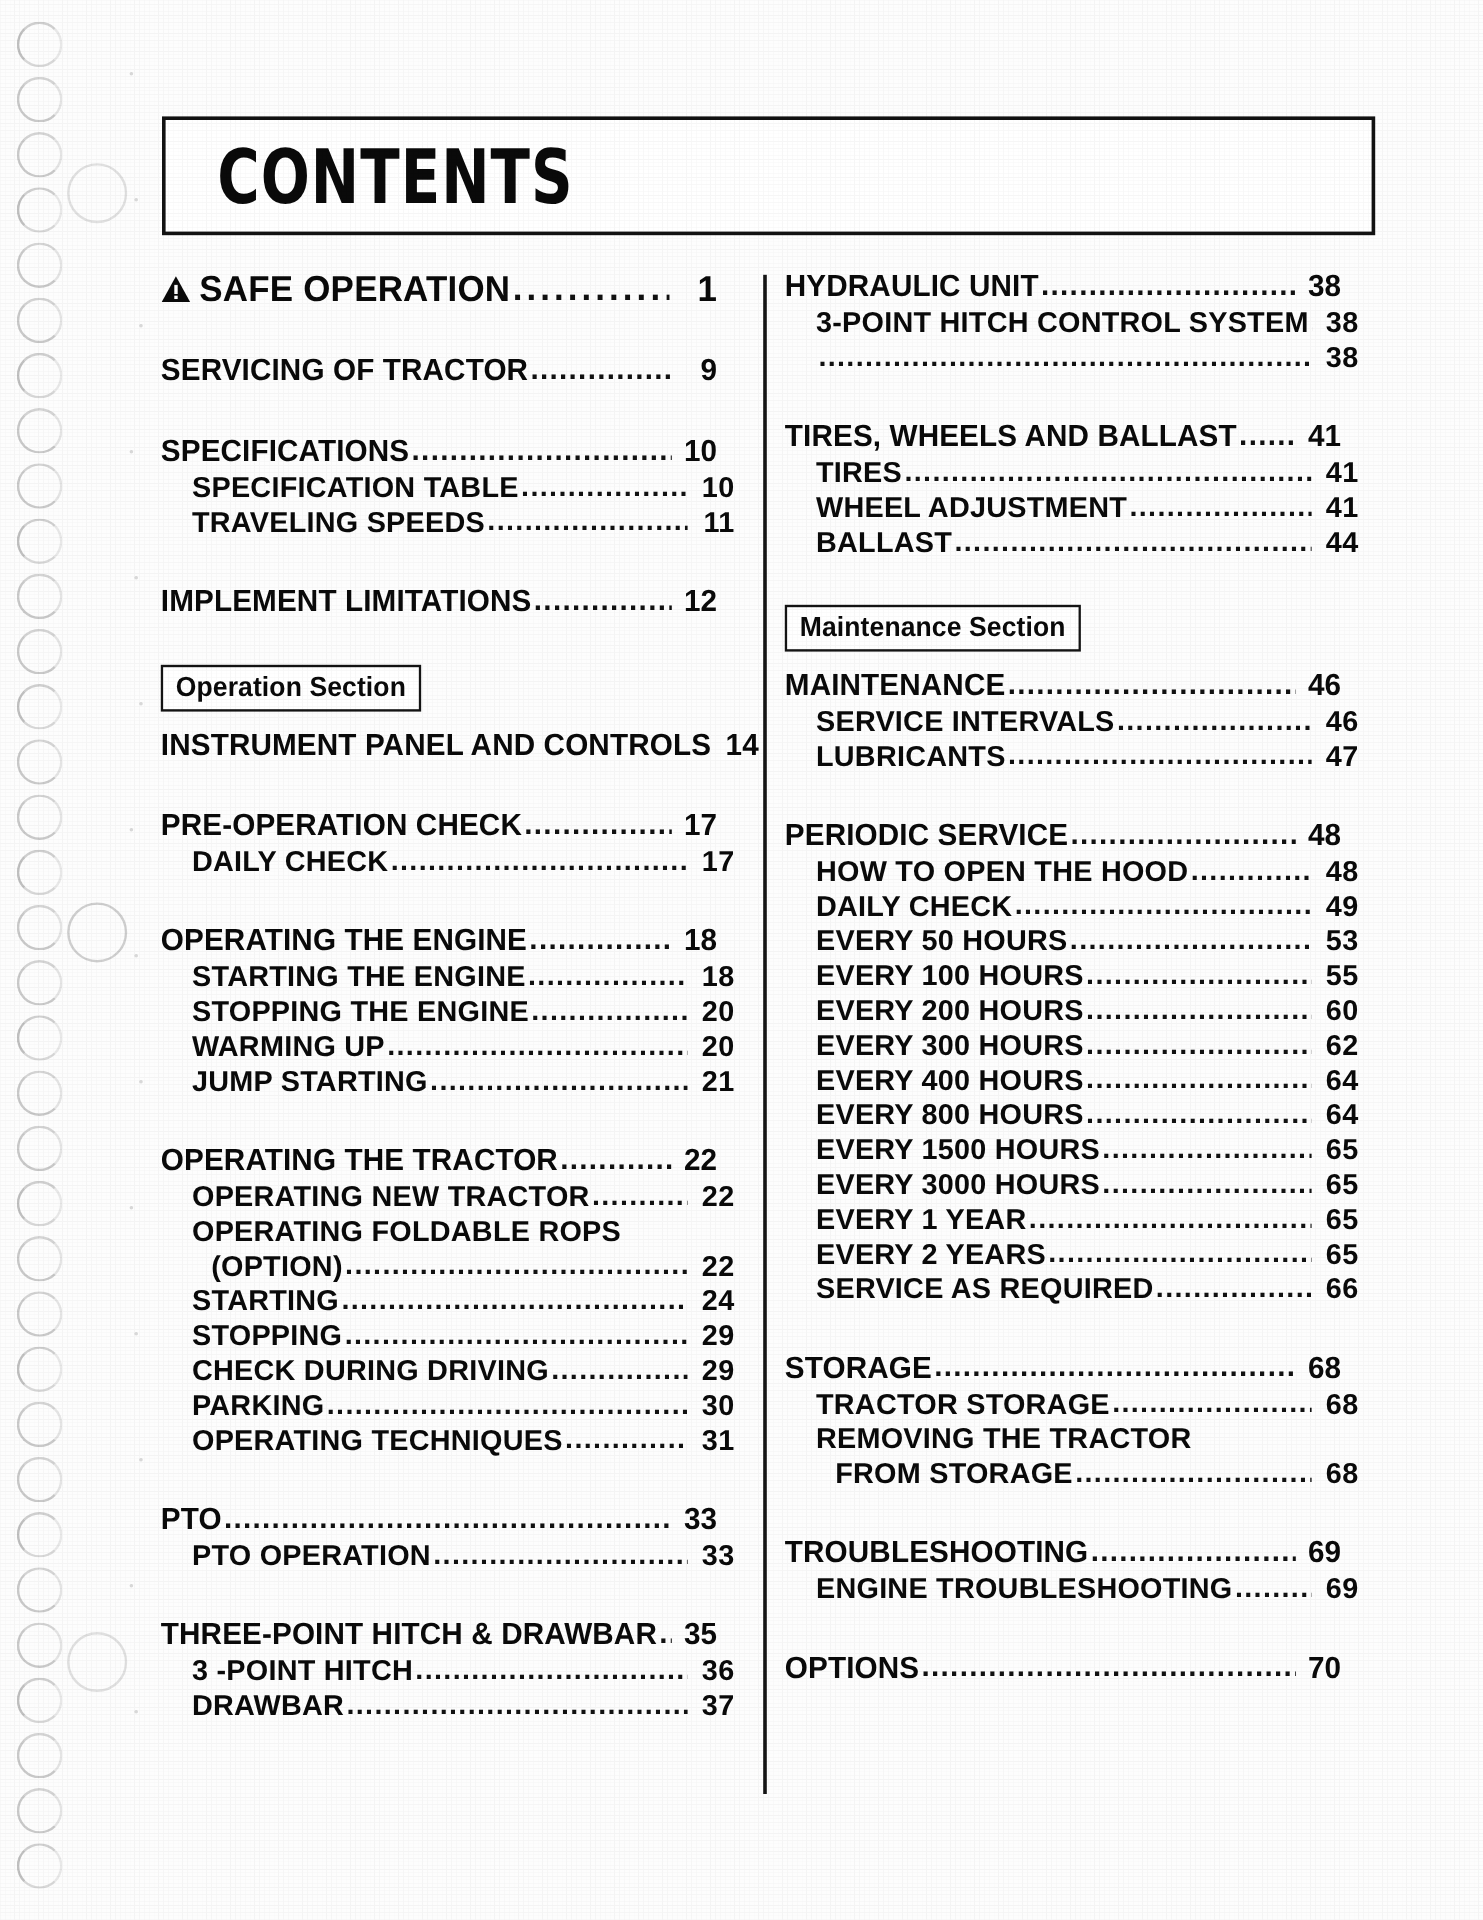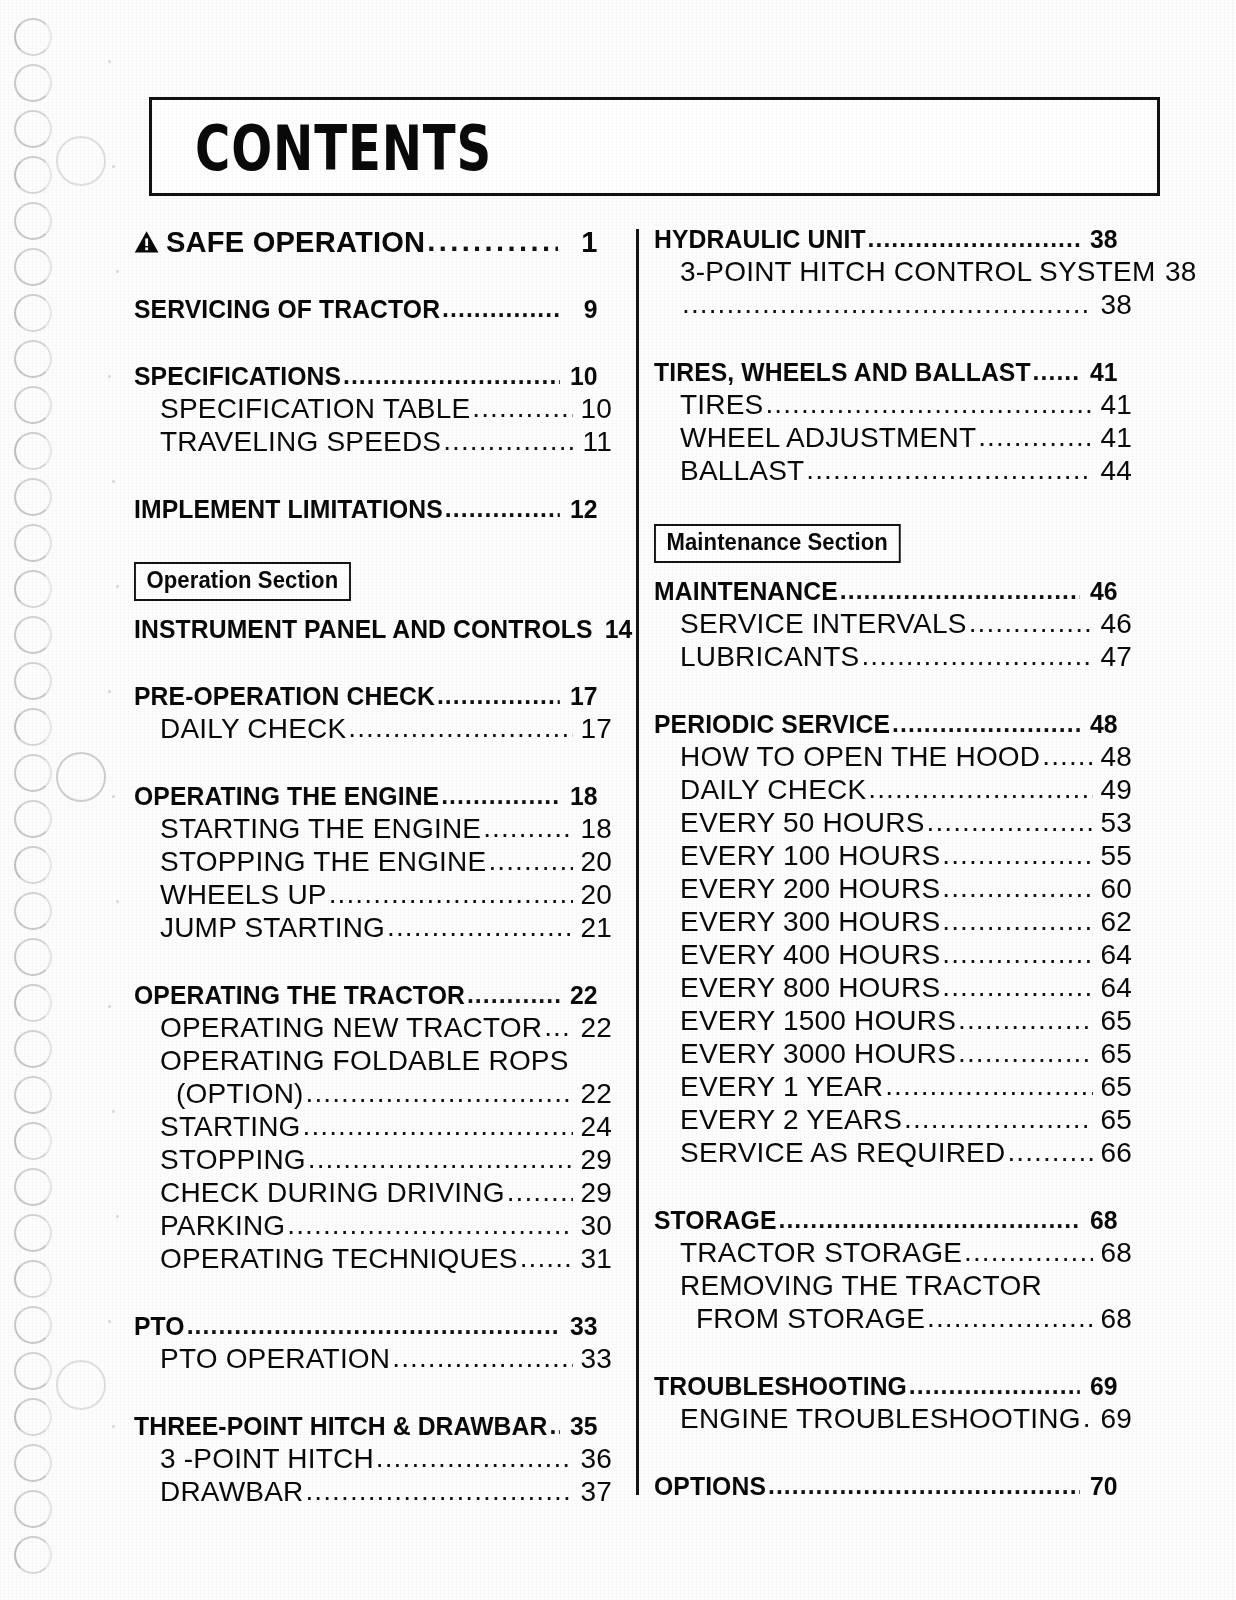--- a/index.html
+++ b/index.html
@@ -54,21 +54,21 @@
   .blob.b3 { left: 56px; top: 1360px; width: 46px; height: 46px; border-color:#e0e0e0; }
   .speck {
     position: absolute;
     background: #d8d8d8;
     border-radius: 50%;
   }
 
   
   .title-box {
     position: absolute;
-    left: 149px;
+    left: 135px;
     top: 97px;
     width: 1011px;
     height: 99px;
     border: 3px solid #121212;
     box-sizing: border-box;
     background: #ffffff;
   }
   .title-text {
     position: absolute;
     left: 43px;
@@ -150,22 +150,22 @@
     font-size: 30px;
     letter-spacing: 0.2px;
     transform: scaleX(0.97);
     transform-origin: left center;
   }
   .lvl0 .leader { letter-spacing: 3.5px; }
   .lvl0 .pg { min-width: 36px; }
 
   
   .lvl2 {
-    font-weight: normal;
-    font-size: 28px;
+    font-weight: bold;
+    font-size: 24px;
     letter-spacing: 0.2px;
     padding-left: 26px;
     margin-bottom: 1px;
   }
   .lvl2 .pg { min-width: 34px; }
 
   
   .lvl2.cont { padding-left: 42px; align-items: flex-end; }
 
   .gap-lg { height: 36px; }
@@ -338,21 +338,21 @@
         <span class="label">STARTING THE ENGINE</span>
         <span class="leader">......................................................................</span>
         <span class="pg">18</span>
       </div>
       <div class="entry lvl2">
         <span class="label">STOPPING THE ENGINE</span>
         <span class="leader">......................................................................</span>
         <span class="pg">20</span>
       </div>
       <div class="entry lvl2">
-        <span class="label">WHEELS UP</span>
+        <span class="label">WARMING UP</span>
         <span class="leader">......................................................................</span>
         <span class="pg">20</span>
       </div>
       <div class="entry lvl2">
         <span class="label">JUMP STARTING</span>
         <span class="leader">......................................................................</span>
         <span class="pg">21</span>
       </div>
       <div class="gap-lg"></div>
       <div class="entry lvl1">

